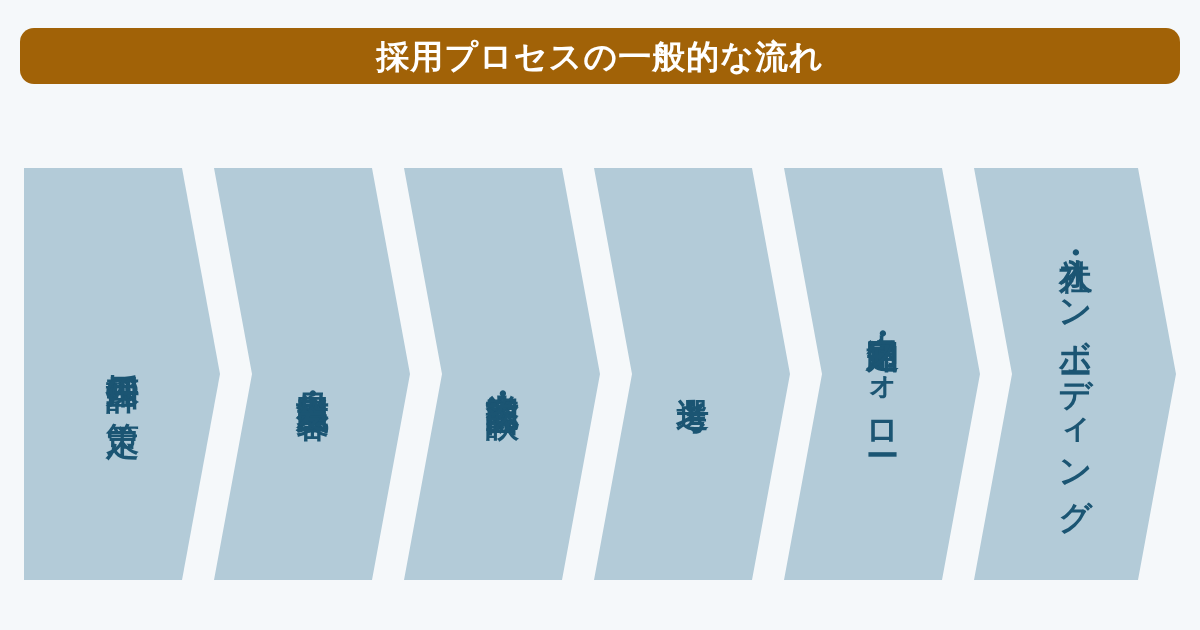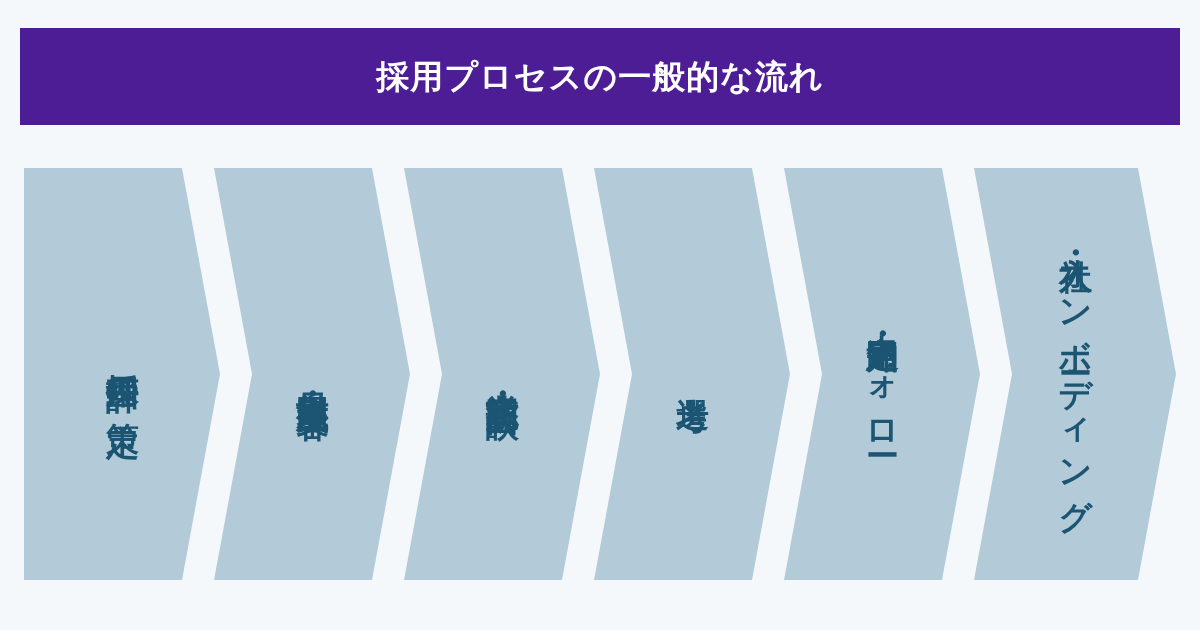--- a/index.html
+++ b/index.html
@@ -18,23 +18,23 @@
     width: 1200px;
     height: 630px;
     background: #f5f8fa;
     box-sizing: border-box;
   }
   .title-bar {
     position: absolute;
     left: 20px;
     top: 28px;
     width: 1160px;
-    height: 97px;
-    background: #4c1d95;
-    border-radius: 0;
+    height: 56px;
+    background: #a16207;
+    border-radius: 14px;
     display: flex;
     align-items: center;
     justify-content: center;
   }
   .title-text {
     color: #ffffff;
     font-size: 33px;
     font-weight: bold;
     letter-spacing: 1px;
     line-height: 1;

